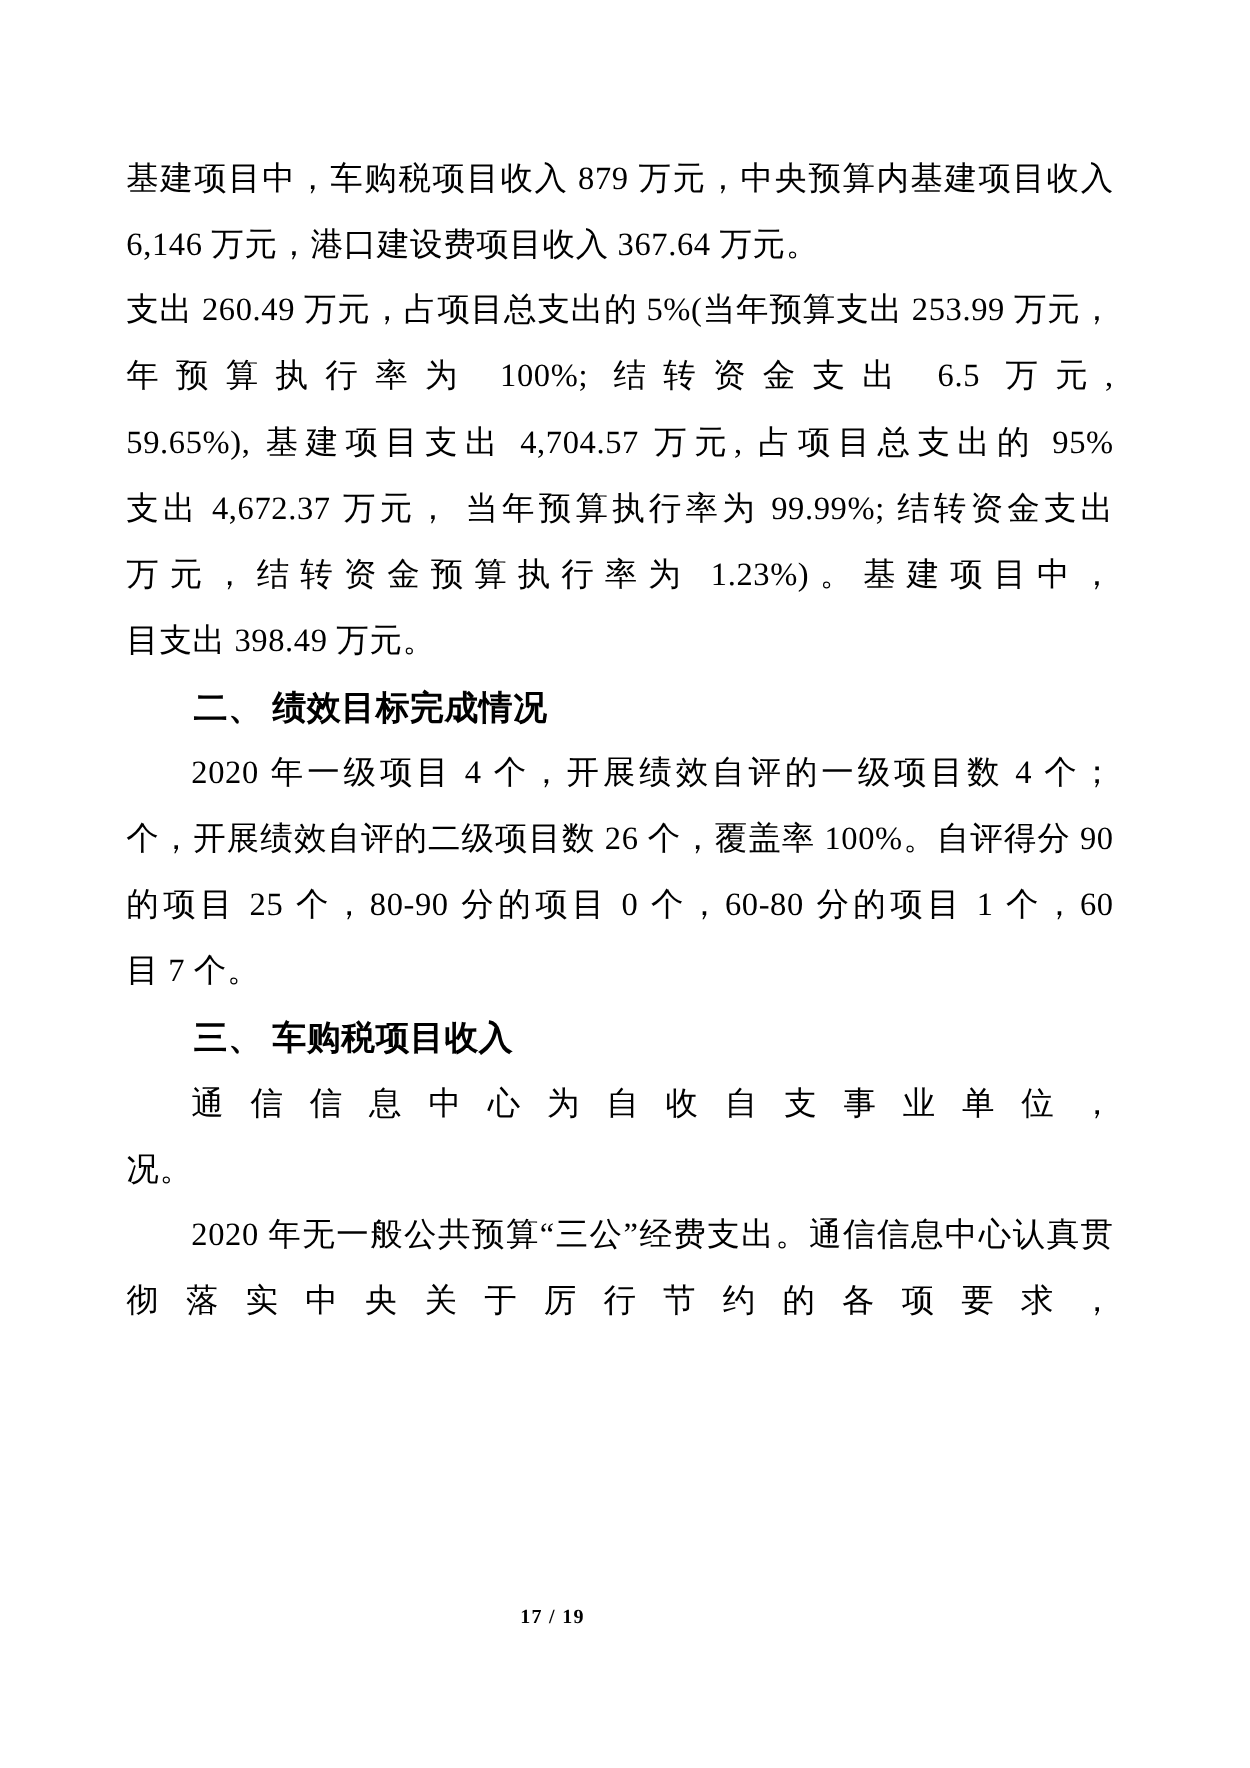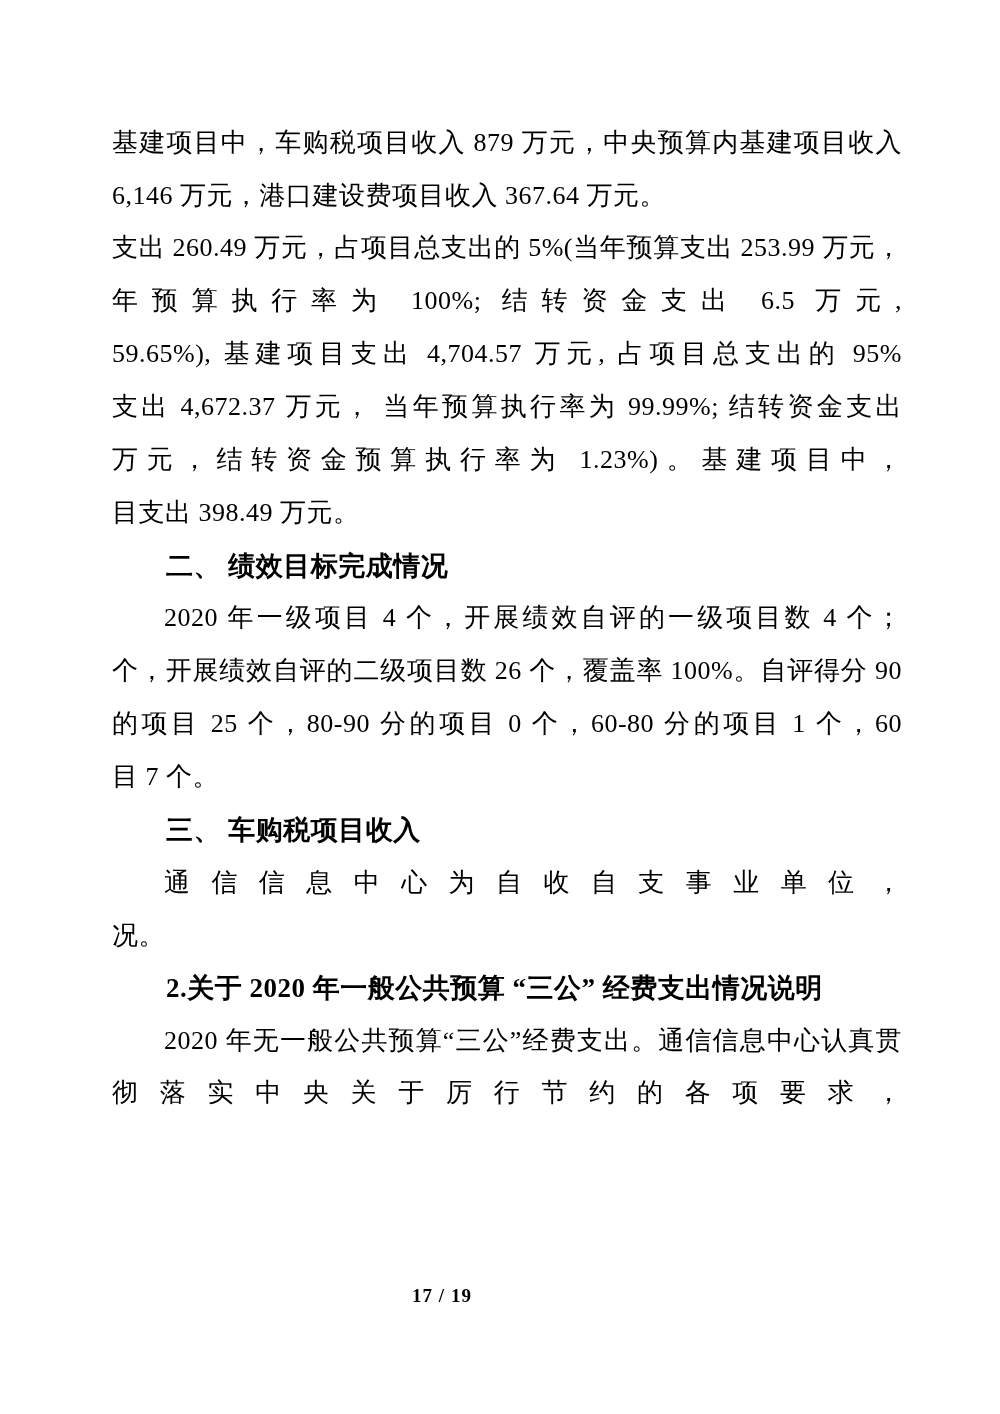--- a/index.html
+++ b/index.html
@@ -9,53 +9,53 @@
   }
   body {
     width: 1000px;
     height: 1414px;
     position: relative;
     color: #000000;
     font-family: "Liberation Serif", "DejaVu Serif", serif;
   }
   .doc-body {
     position: absolute;
-    left: 112px;
+    left: 101px;
     top: 117px;
     width: 790px;
     font-size: 26px;
     line-height: 52.6px;
     letter-spacing: 0.5px;
   }
   .line {
     text-align: left;
     word-break: keep-all;
     overflow: hidden;
     max-height: 53px;
   }
   .j {
     text-align: justify;
     text-align-last: justify;
   }
   .indent {
     text-indent: 2em;
   }
   .b {
-    font-family: Liberation Serif, serif;
+    font-family: Liberation Sans, sans-serif;
     font-weight: bold;
     font-size: 27px;
   }
   .footer {
     position: absolute;
     top: 1285px;
     left: 0;
     width: 884px;
     text-align: center;
     font-family: "Liberation Serif", "DejaVu Serif", serif;
-    font-size: 19px;
+    font-size: 16px;
     font-weight: bold;
     letter-spacing: 1px;
   }
 </style>
 </head>
 <body>
 
 <div class="doc-body">
   <div class="line j">基建项目中，车购税项目收入 879 万元，中央预算内基建项目收入</div>
   <div class="line">6,146 万元，港口建设费项目收入 367.64 万元。</div>
@@ -66,18 +66,17 @@
   <div class="line j">万元，结转资金预算执行率为 1.23%)。基建项目中，车购税项目支出</div>
   <div class="line">目支出 398.49 万元。</div>
   <div class="line b indent">二、 绩效目标完成情况</div>
   <div class="line j indent">2020 年一级项目 4 个，开展绩效自评的一级项目数 4 个； 二级项目 26</div>
   <div class="line j">个，开展绩效自评的二级项目数 26 个，覆盖率 100%。自评得分 90 分以上</div>
   <div class="line j">的项目 25 个，80-90 分的项目 0 个，60-80 分的项目 1 个，60 分以下的项</div>
   <div class="line">目 7 个。</div>
   <div class="line b indent">三、 车购税项目收入</div>
   <div class="line j indent">通信信息中心为自收自支事业单位，无一般公共预算基本支出情</div>
   <div class="line">况。</div>
-  <div class="line b indent">2.关于 2020 年一般公共预算 “三公” 经费支出情况说明</div>
   <div class="line j indent">2020 年无一般公共预算“三公”经费支出。通信信息中心认真贯</div>
   <div class="line j">彻落实中央关于厉行节约的各项要求，进一步从严控制“三公经费”支</div>
 </div>
 
 <div class="footer">17 / 19</div>
 
 </body></html>

